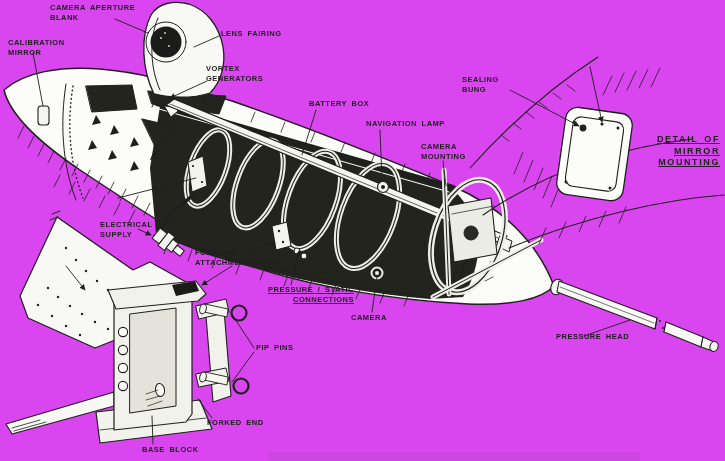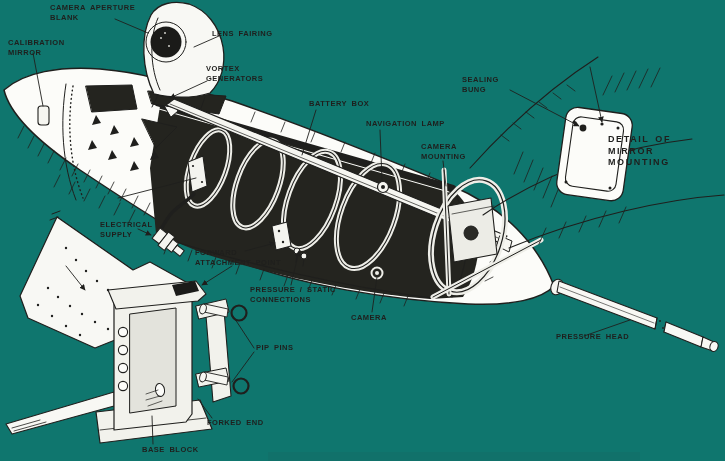--- a/index.html
+++ b/index.html
@@ -1,28 +1,28 @@
 <!DOCTYPE html>
 <html><head>
 <meta charset="utf-8">
 <style>
   html,body{margin:0;padding:0;background:#d8d8d4;}
   .stage{
     position:relative;width:725px;height:461px;overflow:hidden;
-    background:#0f766e;
+    background:#d946ef;
     font-family:"Liberation Sans",sans-serif;
   }
   .artwork{position:absolute;left:0;top:0;}
   .lbl{
     position:absolute;
     font:700 7.5px/9.6px "Liberation Sans",sans-serif;
     letter-spacing:.5px;word-spacing:2px;
     color:#1f1f1d;white-space:pre-line;
   }
-  .lbl.ctr{text-align:left;}
+  .lbl.ctr{text-align:right;text-decoration:underline;}
   .lbl.big{font-size:9px;line-height:11.5px;letter-spacing:1.6px;}
   .scan-shadow{position:absolute;background:rgba(60,60,55,.07);}
 </style>
 </head>
 <body>
 
 <div class="stage">
 
 <svg class="artwork" width="725" height="461" viewBox="0 0 725 461" stroke-linecap="round" stroke-linejoin="round">
   <defs>
@@ -282,21 +282,21 @@
     <path d="M 212 418 L 198 399"></path>
     <path d="M 153 444 L 152 416"></path>
     <path d="M 584 336 L 630 320"></path>
   </g>
 </svg>
 
 <div class="lbl" style="left:50px;top:3px">CAMERA APERTURE
 BLANK</div>
 <div class="lbl" style="left:8px;top:38px">CALIBRATION
 MIRROR</div>
-<div class="lbl" style="left:212px;top:29px">LENS FAIRING</div>
+<div class="lbl" style="left:221px;top:29px">LENS FAIRING</div>
 <div class="lbl" style="left:206px;top:64px">VORTEX
 GENERATORS</div>
 <div class="lbl" style="left:309px;top:99px">BATTERY BOX</div>
 <div class="lbl" style="left:366px;top:119px">NAVIGATION LAMP</div>
 <div class="lbl" style="left:421px;top:142px">CAMERA
 MOUNTING</div>
 <div class="lbl" style="left:462px;top:75px">SEALING
 BUNG</div>
 <div class="lbl ctr big" style="left:608px;top:134px;width:112px">DETAIL OF
 MIRROR

